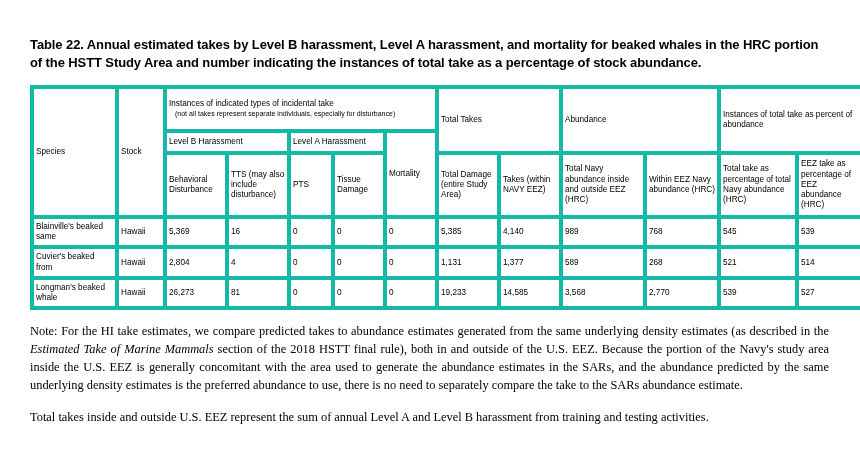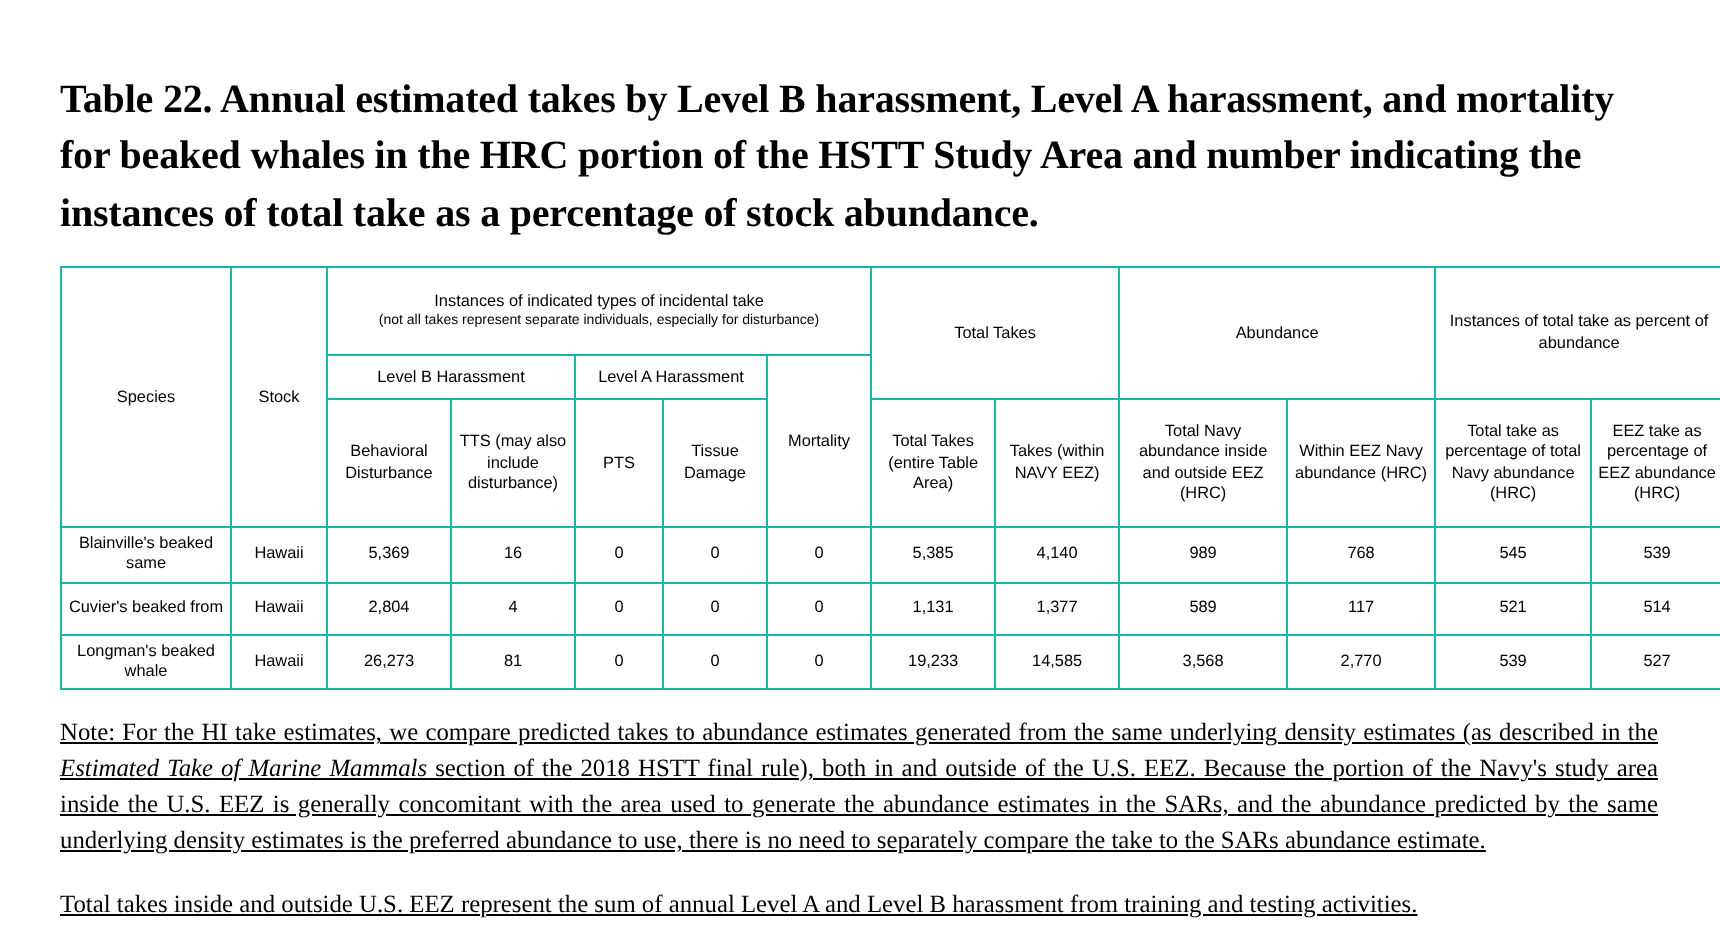--- a/index.html
+++ b/index.html
@@ -15,39 +15,38 @@
     overflow: hidden;
   }
   .page {
     position: relative;
     width: 860px;
     height: 473px;
     box-sizing: border-box;
     padding: 30px 28px 0 30px;
   }
   .caption {
-    font-family: Liberation Serif, serif;
+    font-family: Liberation Sans, sans-serif;
     font-weight: bold;
-    font-size: 20px;
+    font-size: 13px;
     line-height: 1.42;
     margin: 6px 0 12px 0;
     letter-spacing: -0.1px;
   }
   table.tbl {
     border-collapse: collapse;
     width: 801px;
     table-layout: fixed;
     font-family: "Liberation Sans", sans-serif;
   }
   table.tbl td, table.tbl th {
-    border: 1px solid #14b8a6;
+    border: 4px solid #14b8a6;
     font-weight: normal;
     font-size: 8.2px;
     line-height: 1.25;
-    text-align: center;
     vertical-align: middle;
     padding: 3px 2px;
     box-sizing: border-box;
   }
   .hdr-top {
     height: 44px;
   }
   .hdr-mid {
     height: 22px;
   }
@@ -69,21 +68,20 @@
     text-align: left;
     padding-left: 4px;
   }
   .note {
     font-family: "Liberation Serif", serif;
     font-size: 12.4px;
     line-height: 1.45;
     margin-top: 13px;
     text-align: justify;
     width: 799px;
-    text-decoration: underline;
   }
   .note2 {
     margin-top: 14px;
   }
   .ital {
     font-style: italic;
   }
 </style>
 </head>
 <body>
@@ -123,21 +121,21 @@
       <tr class="hdr-mid">
         <td colspan="2">Level B Harassment</td>
         <td colspan="2">Level A Harassment</td>
         <td rowspan="2">Mortality</td>
       </tr>
       <tr class="hdr-bot">
         <td>Behavioral Disturbance</td>
         <td>TTS (may also include disturbance)</td>
         <td>PTS</td>
         <td>Tissue Damage</td>
-        <td>Total Takes (entire Table Area)</td>
+        <td>Total Damage (entire Study Area)</td>
         <td>Takes (within NAVY EEZ)</td>
         <td>Total Navy abundance inside and outside EEZ (HRC)</td>
         <td>Within EEZ Navy abundance (HRC)</td>
         <td>Total take as percentage of total Navy abundance (HRC)</td>
         <td>EEZ take as percentage of EEZ abundance (HRC)</td>
       </tr>
     </thead>
     <tbody>
       <tr class="data-row">
         <td class="cell-left">Blainville's beaked same</td>
@@ -158,21 +156,21 @@
         <td class="cell-left">Cuvier's beaked from</td>
         <td class="cell-left">Hawaii</td>
         <td>2,804</td>
         <td>4</td>
         <td>0</td>
         <td>0</td>
         <td>0</td>
         <td>1,131</td>
         <td>1,377</td>
         <td>589</td>
-        <td>117</td>
+        <td>268</td>
         <td>521</td>
         <td>514</td>
       </tr>
       <tr class="data-row">
         <td class="cell-left">Longman's beaked whale</td>
         <td class="cell-left">Hawaii</td>
         <td>26,273</td>
         <td>81</td>
         <td>0</td>
         <td>0</td>

